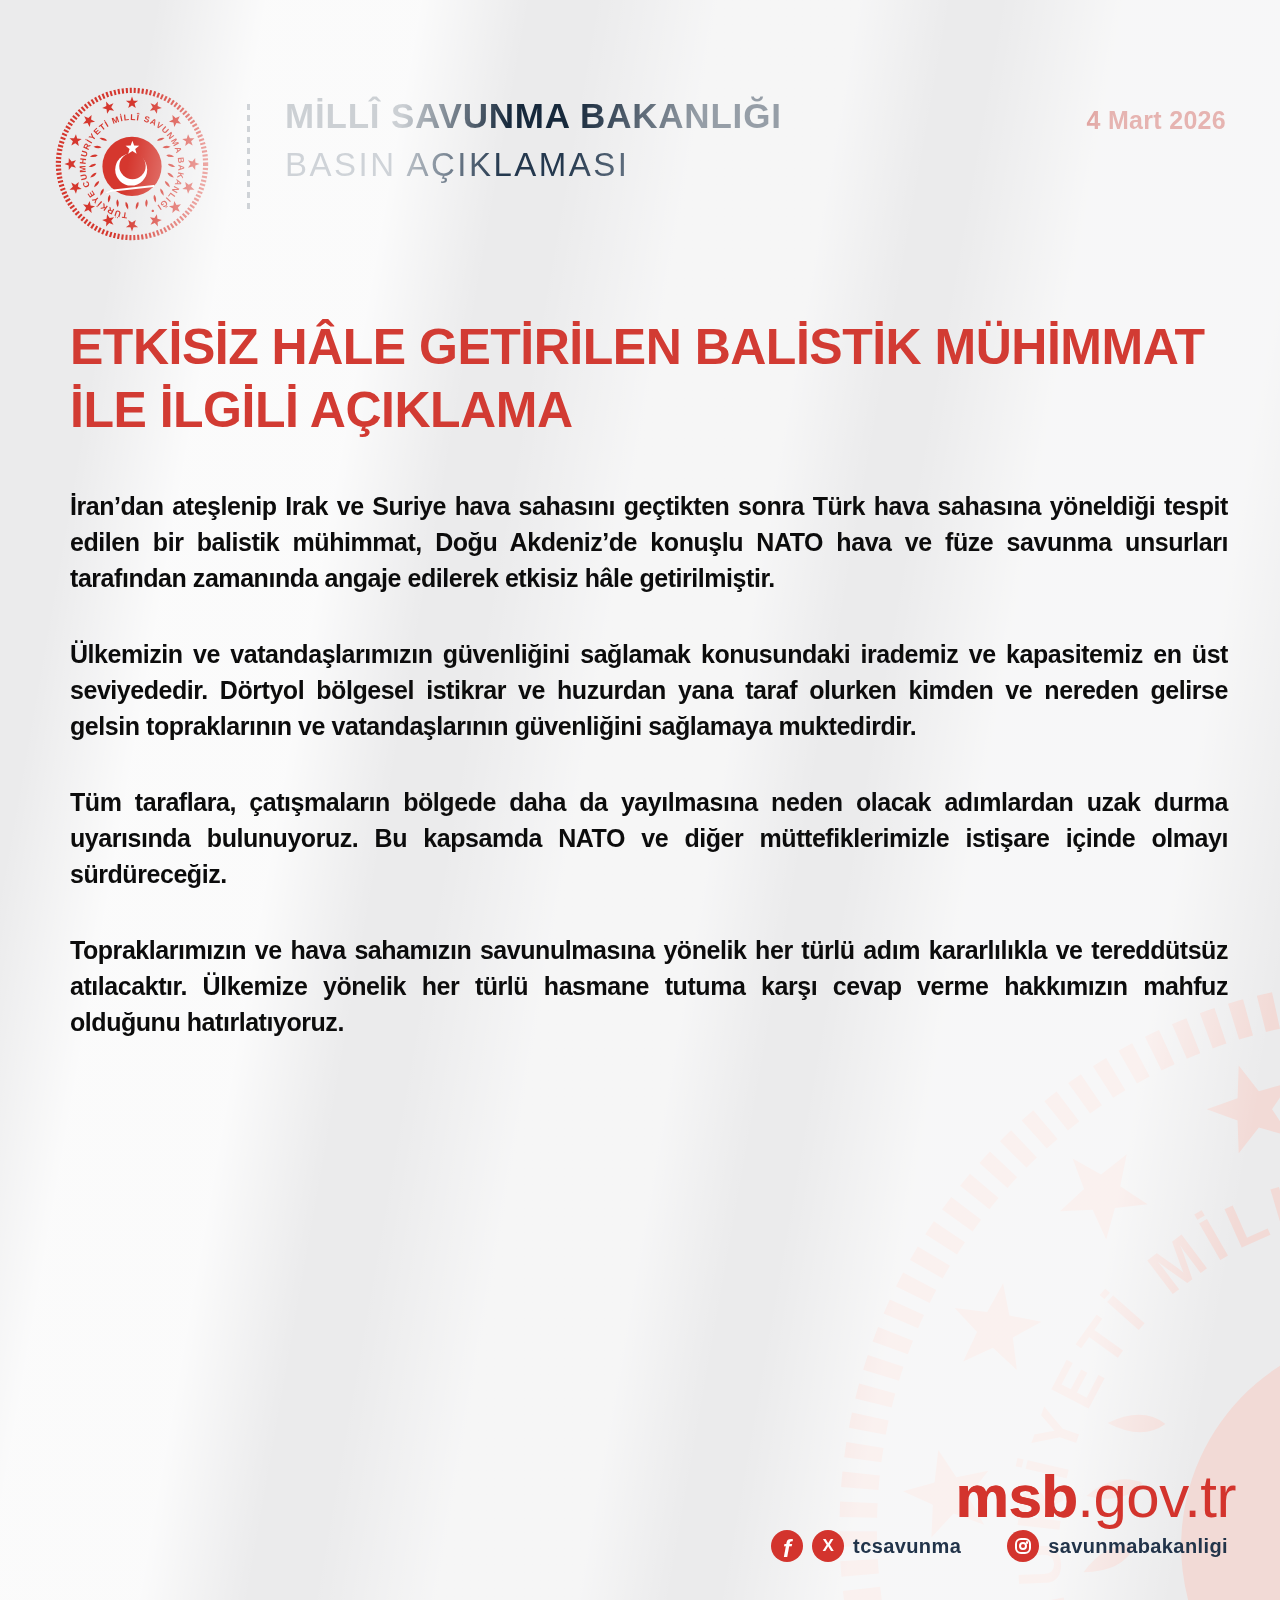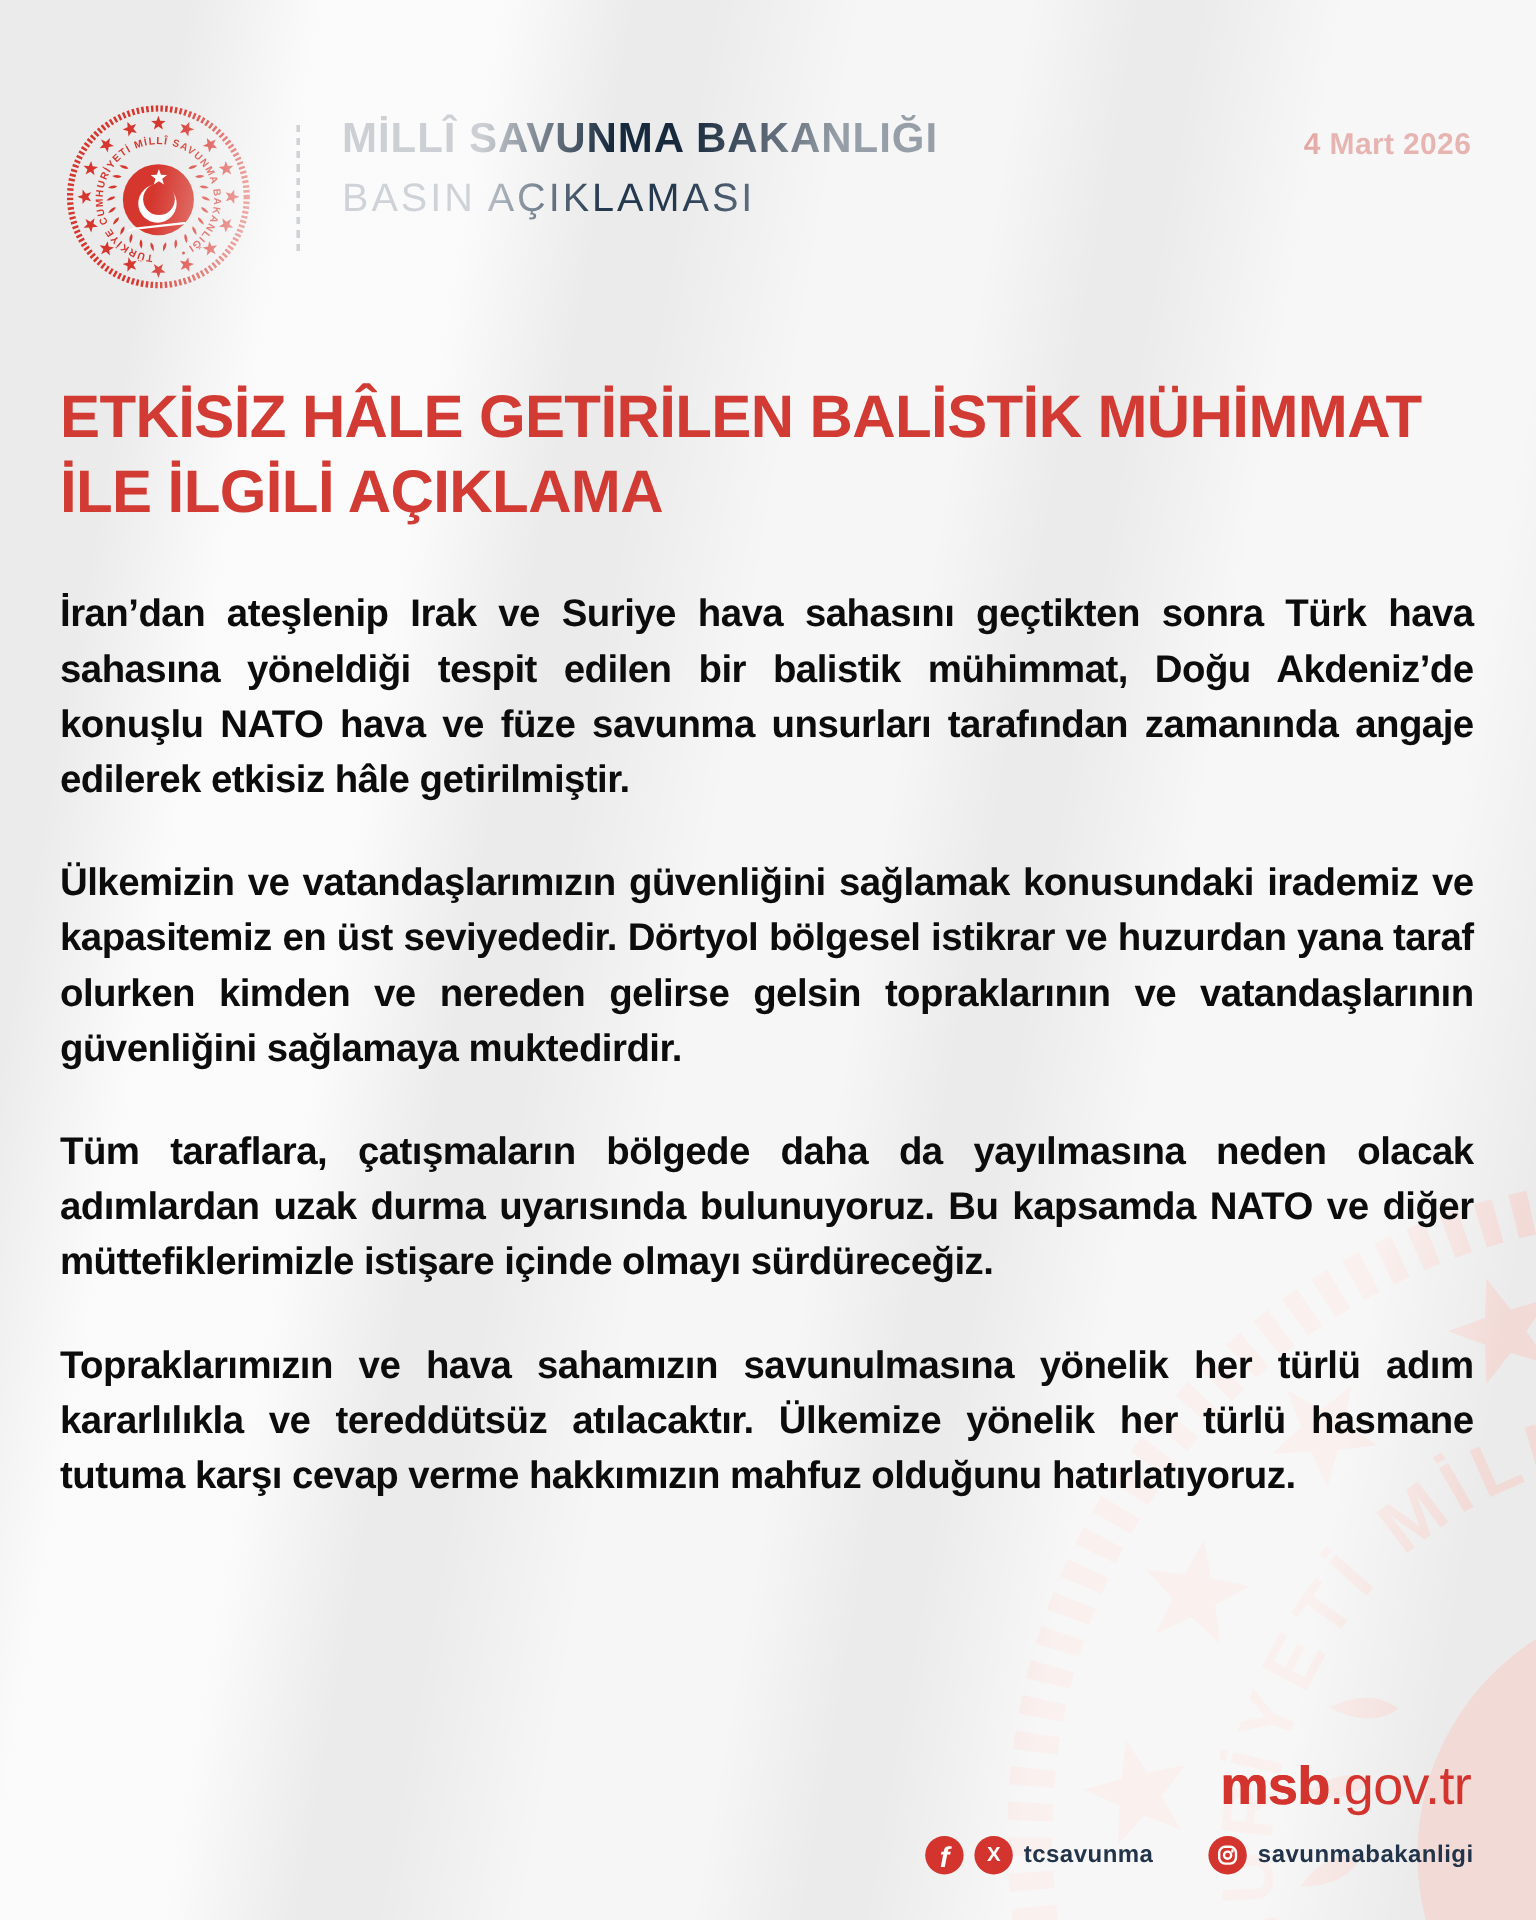--- a/index.html
+++ b/index.html
@@ -41,37 +41,37 @@
   .press-label {
     position:absolute; left:285px; top:146px;
     font-size:33px; font-weight:400; letter-spacing:2.5px; color:#24384e;
   }
   .date {
     position:absolute; right:54px; top:106px;
     font-size:25px; font-weight:700; color:#bd3a33; letter-spacing:.3px;
   }
 
   
-  .content { position:absolute; left:50px; right:52px; top:316px; z-index:1; }
+  .content { position:absolute; left:70px; right:52px; top:316px; z-index:1; }
   h1.title {
     color:#d23b33; font-size:50px; line-height:63px; font-weight:700;
     letter-spacing:-.5px; margin-bottom:46px;
   }
   .content p {
-    font-size:32px; line-height:46px; font-weight:700; color:#0c0c0c;
+    font-size:25px; line-height:36px; font-weight:700; color:#0c0c0c;
     letter-spacing:-.45px; text-align:justify; margin-bottom:40px;
   }
   .content p.closing {
     color:#cd3a33; text-align:left; margin-top:32px; margin-bottom:0;
   }
 
   
   .site {
-    position:absolute; right:54px; top:1462px; z-index:1;
-    font-size:45px; color:#d3342d; letter-spacing:-.5px;text-align:right;
+    position:absolute; right:44px; top:1462px; z-index:1;
+    font-size:60px; color:#d3342d; letter-spacing:-.5px;text-align:right;
   }
   .site .b { font-weight:700; text-shadow:.7px 0 0 currentColor; }
   .site .l { font-weight:400; }
   .social {
     position:absolute; right:52px; top:1530px; z-index:1;
     display:flex; align-items:center; gap:10px;
   }
   .social .grp { display:flex; align-items:center; gap:9px; }
   .sicon {
     width:32px; height:32px; border-radius:50%; background:#d3342d;

